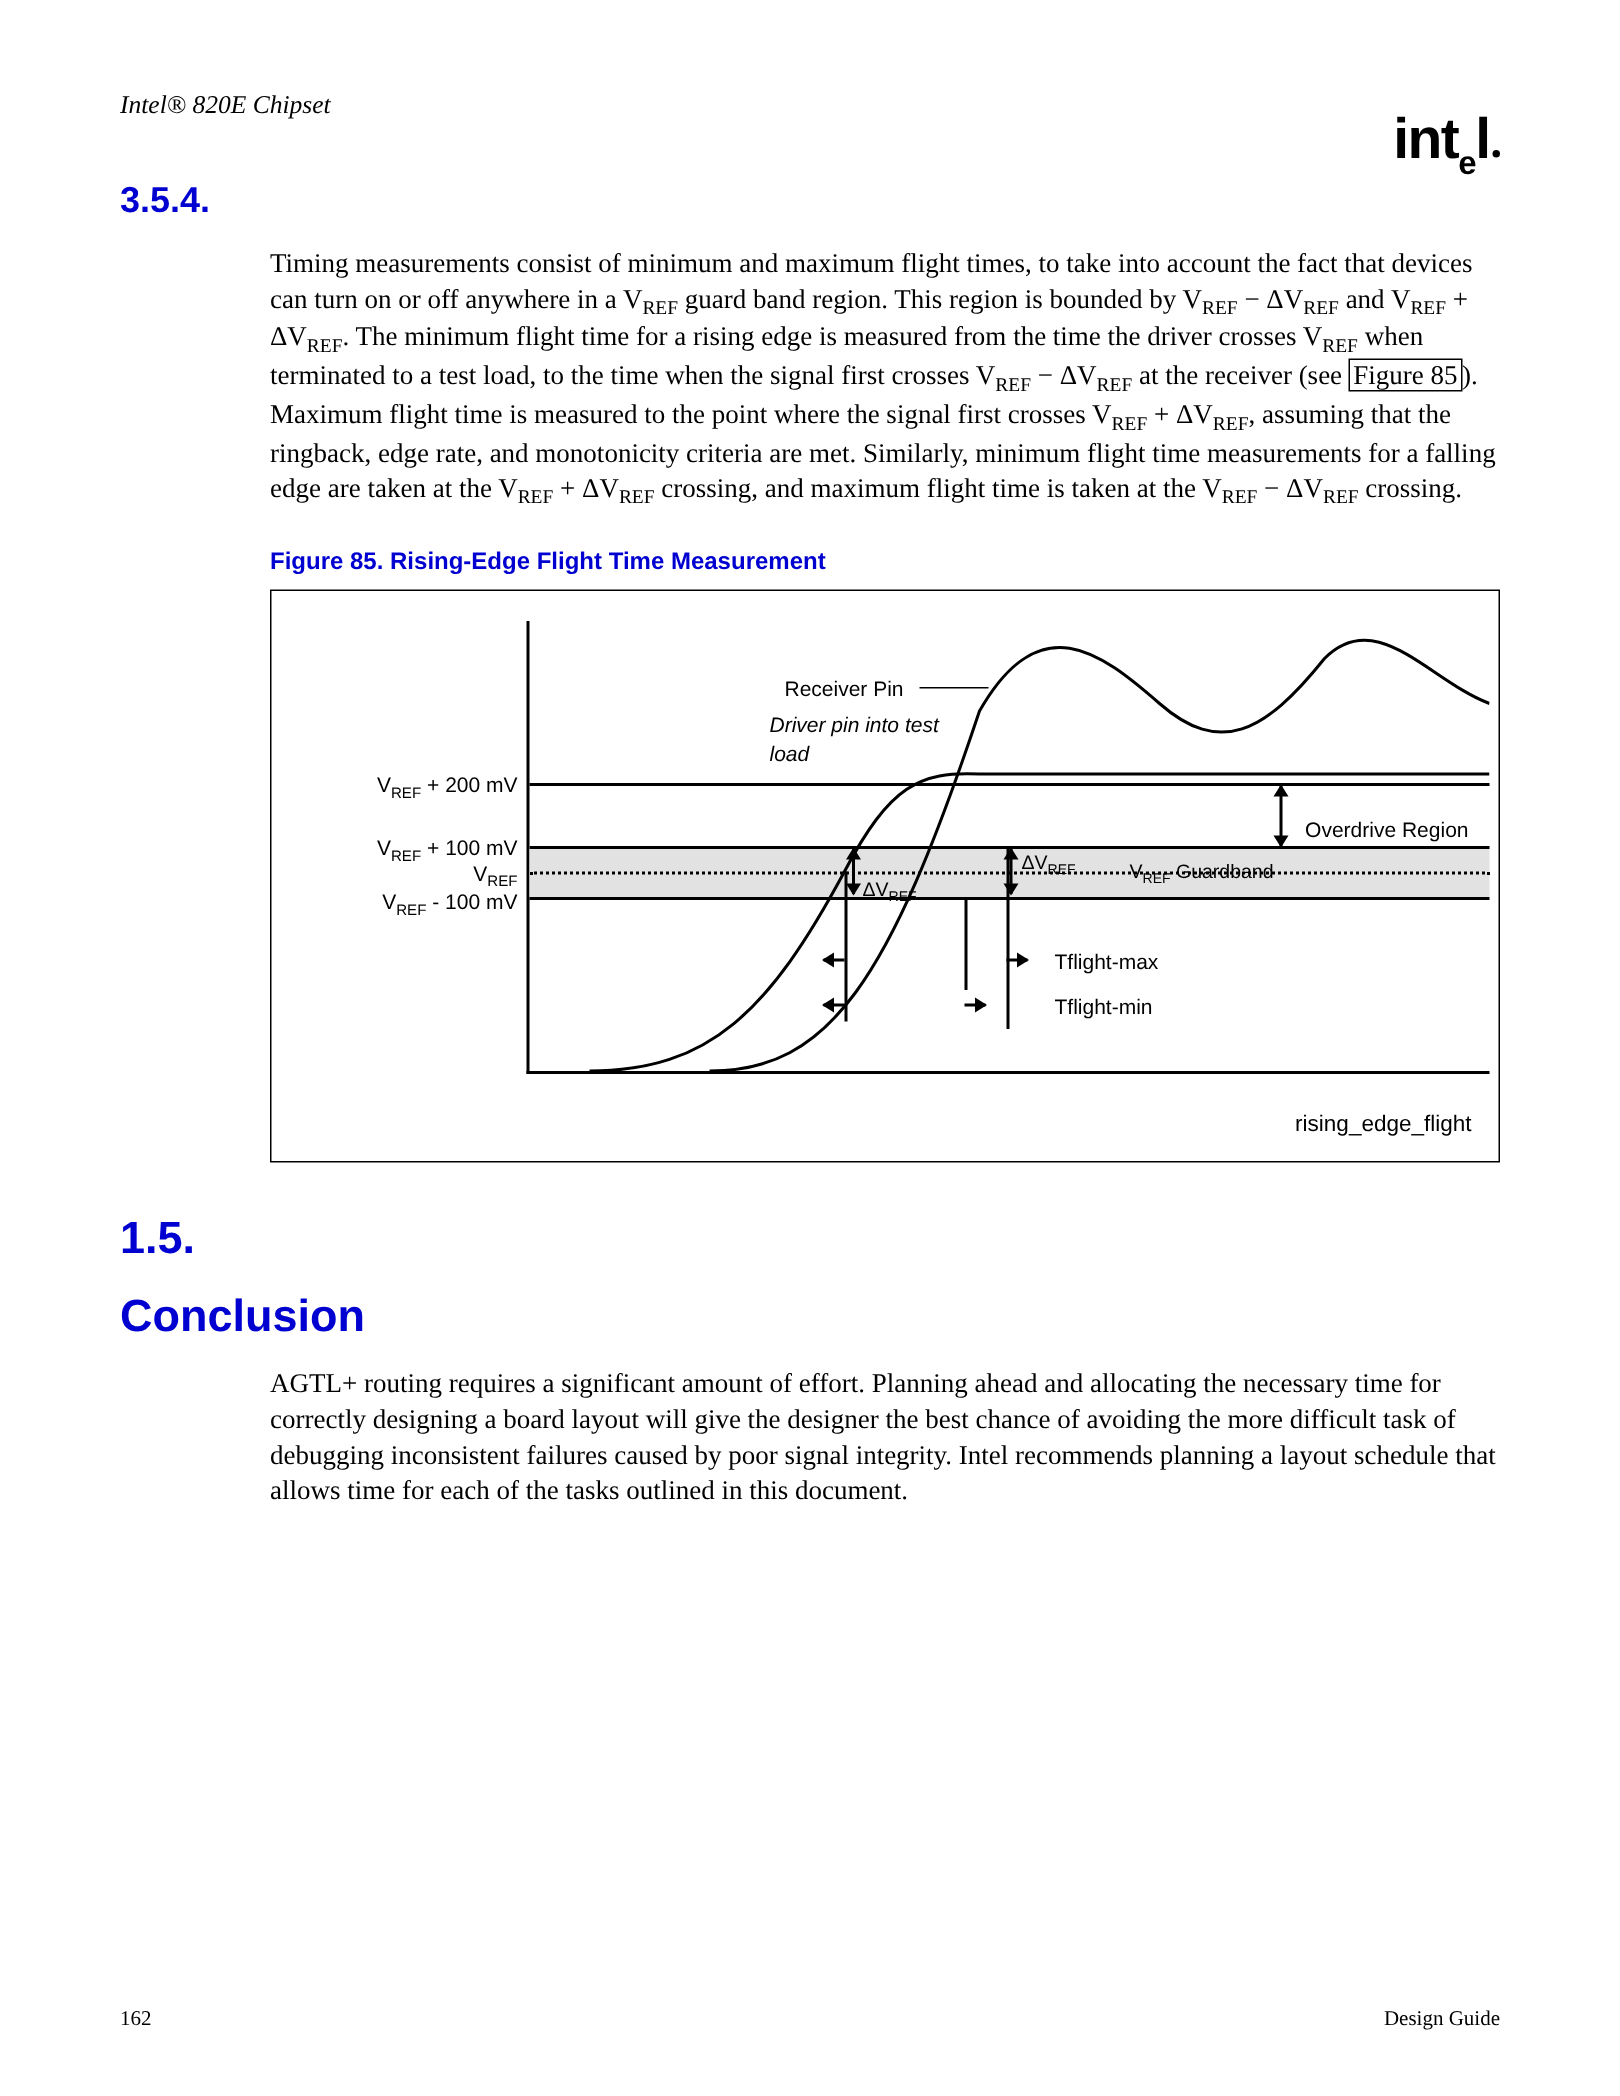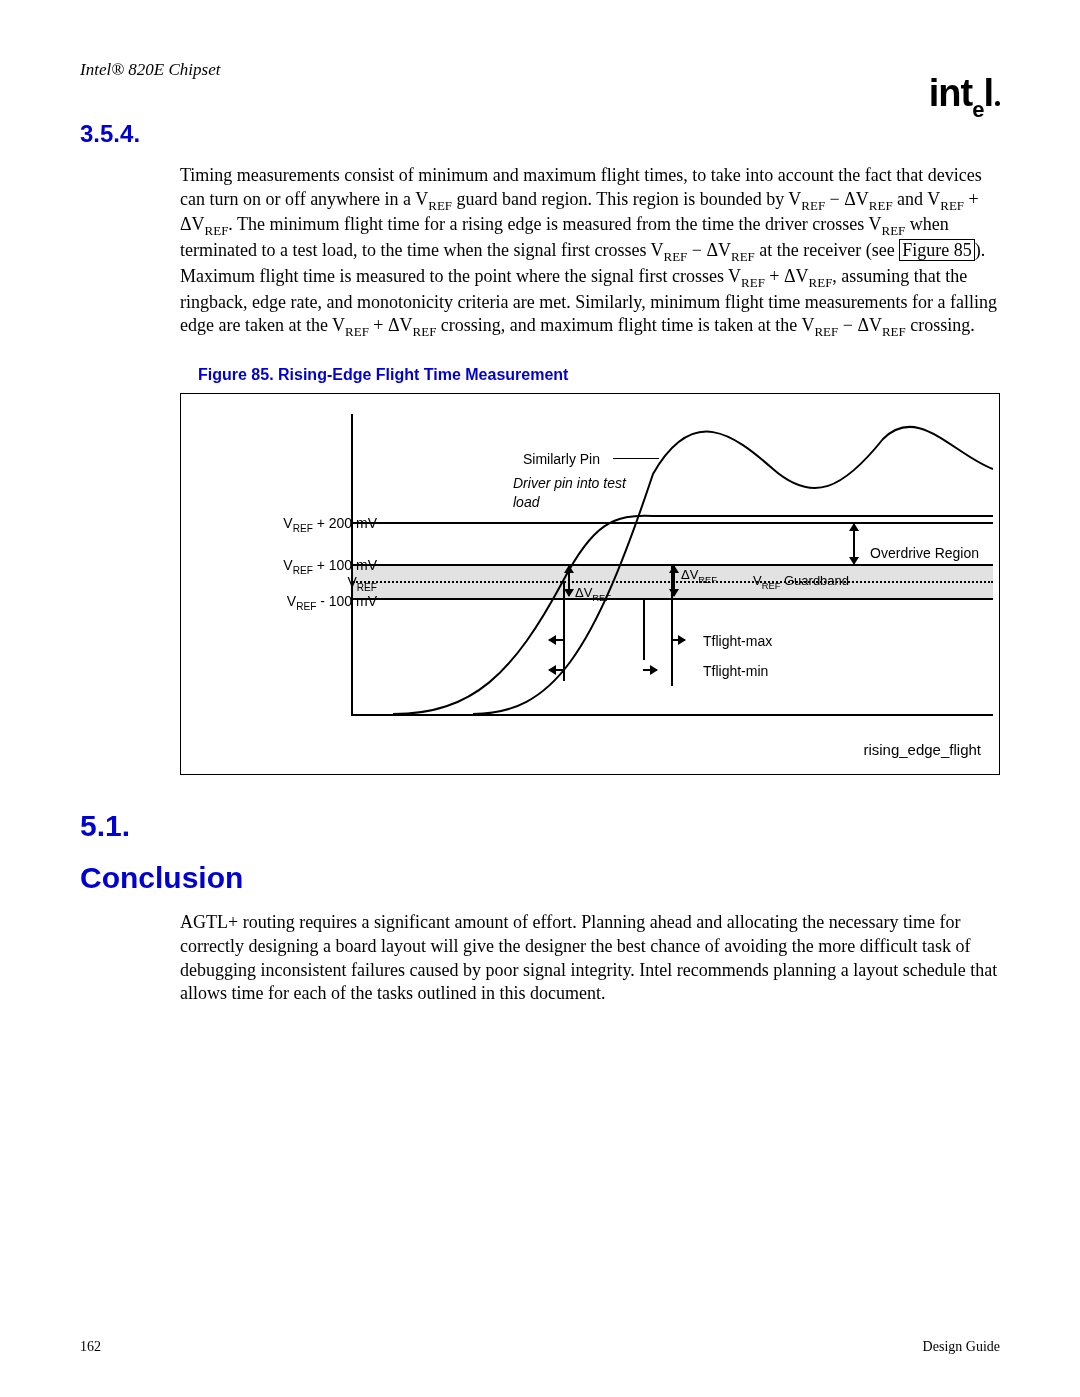--- a/index.html
+++ b/index.html
@@ -64,21 +64,20 @@
     line-height: 1.32;
     text-align: left;
   }
   .body-block p { margin: 0; }
   .fig-caption {
     font-family: Arial, Helvetica, sans-serif;
     font-weight: 700;
     color: #0000d0;
     font-size: 16px;
     margin-top: 24px;
-    margin-left: 18px;
   }
   .figure-box {
     border: 1.5px solid #000;
     margin-top: 8px;
     height: 380px;
     position: relative;
     font-family: Arial, Helvetica, sans-serif;
     font-size: 14px;
   }
   .figure-box .corner-label {
@@ -103,21 +102,21 @@
     padding:0 2px;
   }
   
   .axes {
     position:absolute;
     left:170px; top:20px;
     width:640px; height:300px;
     border-left:2px solid #000;
     border-bottom:2px solid #000;
   }
-  .ylab { position:absolute; right:616px; font-size:14px; white-space:nowrap; text-align:right; width:160px;}
+  .ylab { position:absolute; right:648px; font-size:14px; white-space:nowrap; text-align:right; width:160px;}
   .curve { position:absolute; }
   .hline { position:absolute; background:#000; height:1.5px; }
   .grayband { position:absolute; background:#e2e2e2; }
   .txt { position:absolute; font-size:14px; }
   .arrow-v { position:absolute; width:1.5px; background:#000;}
   .arrow-v::before, .arrow-v::after{
     content:""; position:absolute; left:-4px; width:0;height:0;
     border-left:5px solid transparent;border-right:5px solid transparent;
   }
   .arrow-v.up::before{ top:-1px; border-bottom:8px solid #000;}
@@ -167,21 +166,21 @@
           <div class="hline" style="left:0; right:0; top:150px;"></div>
           <div class="hline" style="left:0; right:0; top:184px;"></div>
 
           <div class="dotted" style="left:0; right:0; top:167px;"></div>
 
           <div class="ylab" style="top:100px;"><span>V</span><span class="sub">REF</span><span> + 200 mV</span></div>
           <div class="ylab" style="top:142px;"><span>V</span><span class="sub">REF</span><span> + 100 mV</span></div>
           <div class="ylab" style="top:159px;"><span>V</span><span class="sub">REF</span></div>
           <div class="ylab" style="top:178px;"><span>V</span><span class="sub">REF</span><span> - 100 mV</span></div>
 
-          <div class="txt" style="left:170px; top:36px;">Similarly Pin</div>
+          <div class="txt" style="left:170px; top:36px;">Receiver Pin</div>
           <div class="lead" style="left:260px; top:44px; width:46px;"></div>
           <div class="txt" style="left:160px; top:60px; width:120px;font-style:italic;">Driver pin into test load</div>
 
           <div class="txt" style="right:14px; top:130px;">Overdrive Region</div>
           <div class="arrow-v up down" style="left:500px; top:110px; height:40px;"></div>
 
           <div class="arrow-v up down" style="left:215px; top:152px; height:30px;"></div>
           <div class="txt" style="left:222px; top:170px; font-size:13px;"><span>ΔV</span><span class="sub">REF</span></div>
           <div class="arrow-v up down" style="left:320px; top:152px; height:30px;"></div>
           <div class="txt" style="left:328px; top:152px; font-size:13px;"><span>ΔV</span><span class="sub">REF</span></div>
@@ -209,21 +208,21 @@
           </svg>
         </div>
 
         <div class="corner-label">rising_edge_flight</div>
       </div>
     </div>
   </div>
 
   <div class="section" style="margin-top:34px;">
     <div class="h-row level1">
-      <span class="num">5.1.</span>
+      <span class="num">1.5.</span>
       <span>Conclusion</span>
     </div>
     <div class="body-block">
       <p>AGTL+ routing requires a significant amount of effort. Planning ahead and allocating the necessary time for correctly designing a board layout will give the designer the best chance of avoiding the more difficult task of debugging inconsistent failures caused by poor signal integrity. Intel recommends planning a layout schedule that allows time for each of the tasks outlined in this document.</p>
     </div>
   </div>
 
   <div class="footer">
     <span>162</span>
     <span>Design Guide</span>

